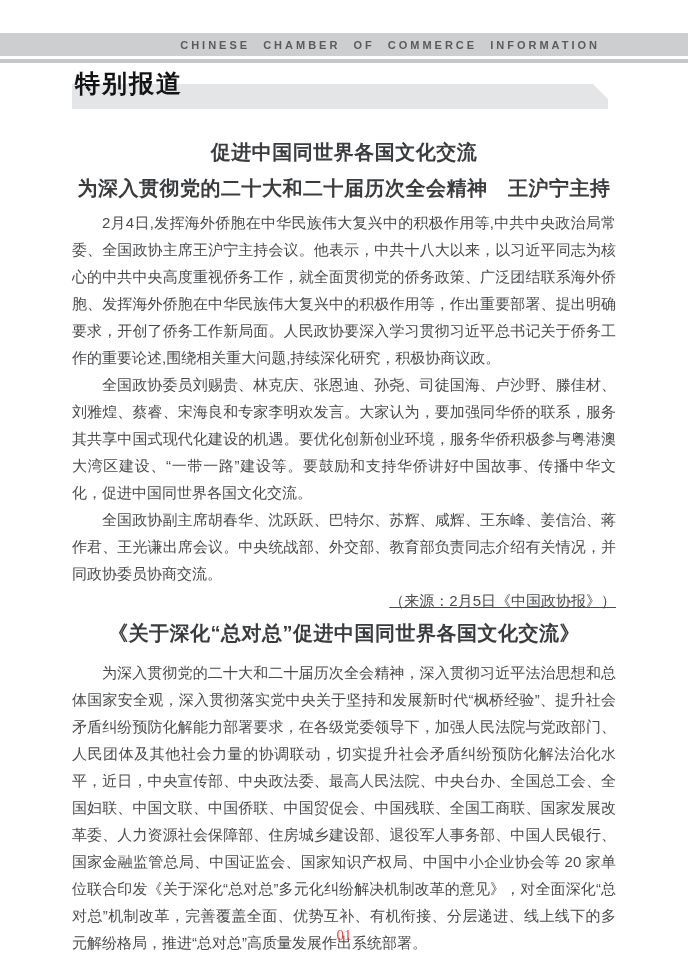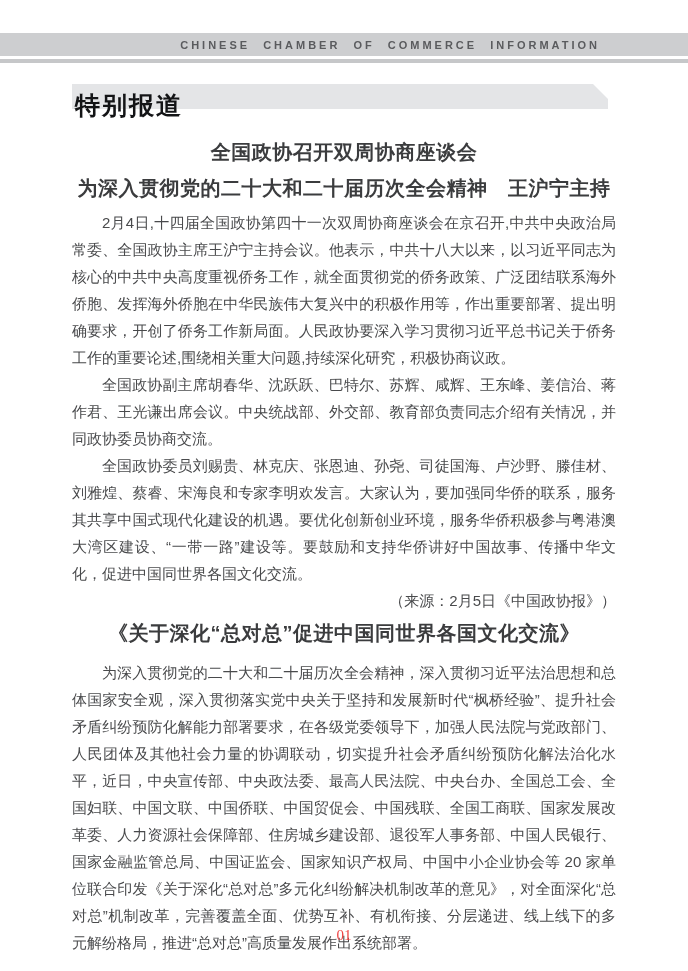--- a/index.html
+++ b/index.html
@@ -36,21 +36,21 @@
   }
 
   
   .section-banner {
     position: absolute; top: 84px; left: 72px;
     width: 536px; height: 25px;
     background: #e4e5e7;
     clip-path: polygon(0 0, 521px 0, 536px 15px, 536px 25px, 0 25px);
   }
   .section-title {
-    position: absolute; top: 92px; left: 75px;
+    position: absolute; top: 70px; left: 75px;
     font-family: "Liberation Serif", serif;
     font-size: 25px; line-height: 28px;
     font-weight: bold;
     letter-spacing: 2px;
     color: #131416;
   }
 
   
   .content {
     position: absolute; top: 134px; left: 72px;
@@ -72,20 +72,21 @@
     margin: 0;
     font-size: 15px;
     line-height: 27px;
     color: #494a4c;
     text-align: justify;
     text-indent: 2em;
   }
   .body-block p.source {
     text-align: right;
     text-indent: 0;
+    text-decoration: underline;
   }
   .article-2 .body-block { margin-top: 9px; }
 
   
   .page-num {
     position: absolute; top: 927px; left: 0;
     width: 688px;
     text-align: center;
     font-family: "Liberation Serif", serif;
     font-size: 15px;
@@ -100,27 +101,27 @@
 </div>
 <div class="masthead-rule"></div>
 
 <div class="section-banner"></div>
 <div class="section-title">特别报道</div>
 
 <div class="content">
 
   <article class="article-1">
     <h1 class="art-title art-title-1">
-      <div>全国政协召开双周协商座谈会</div>
+      <div>促进中国同世界各国文化交流</div>
       <div>为深入贯彻党的二十大和二十届历次全会精神　王沪宁主持</div>
     </h1>
     <div class="body-block">
-      <p>2月4日,十四届全国政协第四十一次双周协商座谈会在京召开,中共中央政治局常委、全国政协主席王沪宁主持会议。他表示，中共十八大以来，以习近平同志为核心的中共中央高度重视侨务工作，就全面贯彻党的侨务政策、广泛团结联系海外侨胞、发挥海外侨胞在中华民族伟大复兴中的积极作用等，作出重要部署、提出明确要求，开创了侨务工作新局面。人民政协要深入学习贯彻习近平总书记关于侨务工作的重要论述,围绕相关重大问题,持续深化研究，积极协商议政。</p>
+      <p>2月4日,发挥海外侨胞在中华民族伟大复兴中的积极作用等,中共中央政治局常委、全国政协主席王沪宁主持会议。他表示，中共十八大以来，以习近平同志为核心的中共中央高度重视侨务工作，就全面贯彻党的侨务政策、广泛团结联系海外侨胞、发挥海外侨胞在中华民族伟大复兴中的积极作用等，作出重要部署、提出明确要求，开创了侨务工作新局面。人民政协要深入学习贯彻习近平总书记关于侨务工作的重要论述,围绕相关重大问题,持续深化研究，积极协商议政。</p>
+      <p>全国政协委员刘赐贵、林克庆、张恩迪、孙尧、司徒国海、卢沙野、滕佳材、刘雅煌、蔡睿、宋海良和专家李明欢发言。大家认为，要加强同华侨的联系，服务其共享中国式现代化建设的机遇。要优化创新创业环境，服务华侨积极参与粤港澳大湾区建设、“一带一路”建设等。要鼓励和支持华侨讲好中国故事、传播中华文化，促进中国同世界各国文化交流。</p>
       <p>全国政协副主席胡春华、沈跃跃、巴特尔、苏辉、咸辉、王东峰、姜信治、蒋作君、王光谦出席会议。中央统战部、外交部、教育部负责同志介绍有关情况，并同政协委员协商交流。</p>
-      <p>全国政协委员刘赐贵、林克庆、张恩迪、孙尧、司徒国海、卢沙野、滕佳材、刘雅煌、蔡睿、宋海良和专家李明欢发言。大家认为，要加强同华侨的联系，服务其共享中国式现代化建设的机遇。要优化创新创业环境，服务华侨积极参与粤港澳大湾区建设、“一带一路”建设等。要鼓励和支持华侨讲好中国故事、传播中华文化，促进中国同世界各国文化交流。</p>
       <p class="source">（来源：2月5日《中国政协报》）</p>
     </div>
   </article>
 
   <article class="article-2">
     <h1 class="art-title art-title-2">
       <div>《关于深化“总对总”促进中国同世界各国文化交流》</div>
     </h1>
     <div class="body-block">
       <p>为深入贯彻党的二十大和二十届历次全会精神，深入贯彻习近平法治思想和总体国家安全观，深入贯彻落实党中央关于坚持和发展新时代“枫桥经验”、提升社会矛盾纠纷预防化解能力部署要求，在各级党委领导下，加强人民法院与党政部门、人民团体及其他社会力量的协调联动，切实提升社会矛盾纠纷预防化解法治化水平，近日，中央宣传部、中央政法委、最高人民法院、中央台办、全国总工会、全国妇联、中国文联、中国侨联、中国贸促会、中国残联、全国工商联、国家发展改革委、人力资源社会保障部、住房城乡建设部、退役军人事务部、中国人民银行、国家金融监管总局、中国证监会、国家知识产权局、中国中小企业协会等 20 家单位联合印发《关于深化“总对总”多元化纠纷解决机制改革的意见》，对全面深化“总对总”机制改革，完善覆盖全面、优势互补、有机衔接、分层递进、线上线下的多元解纷格局，推进“总对总”高质量发展作出系统部署。</p>

